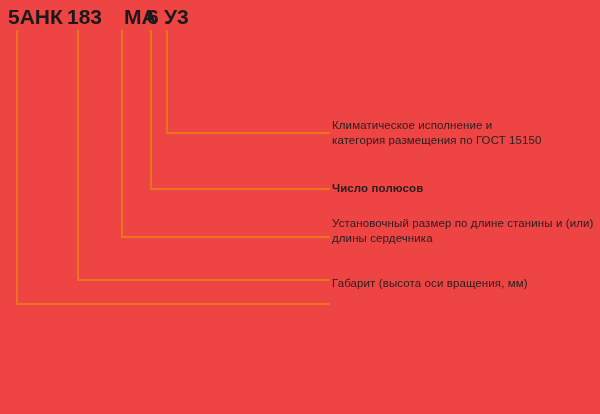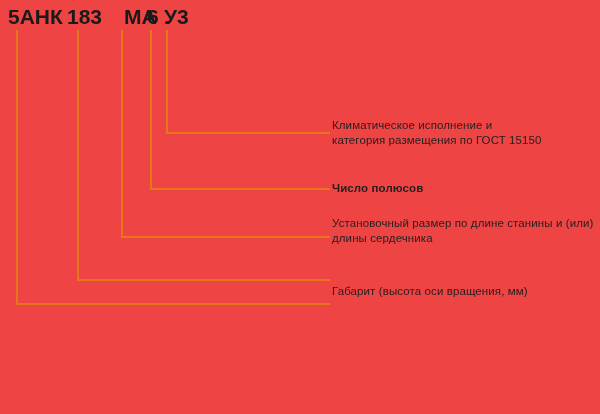--- a/index.html
+++ b/index.html
@@ -76,15 +76,15 @@
   <div class="hline" style="left:77px; top:279px; width:253px;"></div>
 
   <div class="vline" style="left:16px; top:30px;  height:275px;"></div>
   <div class="hline" style="left:16px; top:303px; width:314px;"></div>
 
   <div class="caption" style="left:332px; top:118px; width:250px;">Климатическое исполнение и
 категория размещения по ГОСТ 15150</div>
   <div class="caption" style="left:332px; top:181px; width:250px;font-weight:bold;">Число полюсов</div>
   <div class="caption" style="left:332px; top:216px; width:262px;">Установочный размер по длине станины и (или)
 длины сердечника</div>
-  <div class="caption" style="left:332px; top:284px; width:250px;">Габарит (высота оси вращения, мм)</div>
+  <div class="caption" style="left:332px; top:276px; width:250px;">Габарит (высота оси вращения, мм)</div>
 
 </div>
 
 </body></html>

